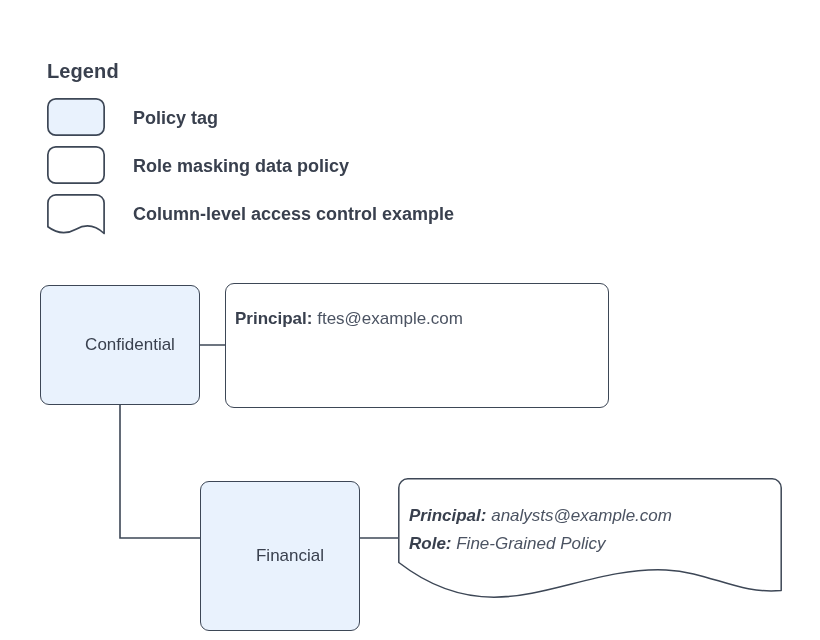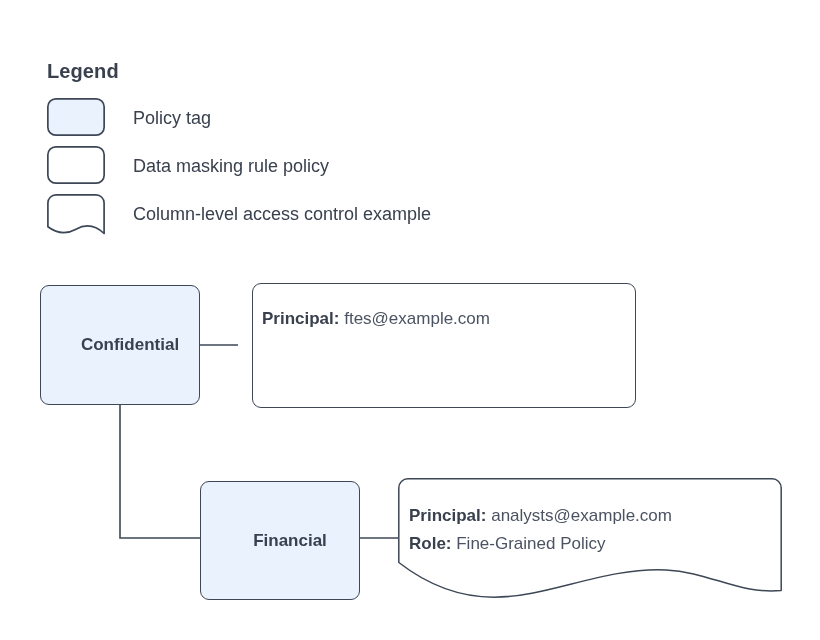--- a/index.html
+++ b/index.html
@@ -54,75 +54,76 @@
   }
   .legend-swatch svg { display: block; }
 
   .legend-label {
     position: absolute;
     left: 86px;
     top: 0;
     height: 48px;
     line-height: 48px;
     font-size: 18px;
-    font-weight: normal;
+    font-weight: bold;
     color: #39404e;
     white-space: nowrap;
   }
 
   
   .tag-node {
     position: absolute;
     box-sizing: border-box;
     background: #e9f2fd;
     border: 1.6px solid #3d4756;
     border-radius: 9px;
     display: flex;
     align-items: center;
     justify-content: center;
     font-size: 17px;
-    font-weight: bold;
+    font-weight: normal;
     color: #39404e;
     padding-left: 20px;
   }
 
   #node-confidential {
     left: 40px;
     top: 285px;
     width: 160px;
     height: 120px;
   }
   #node-financial {
     left: 200px;
     top: 481px;
     width: 160px;
-    height: 119px;
+    height: 150px;
   }
 
   
   .detail-box {
     position: absolute;
     box-sizing: border-box;
     background: #ffffff;
   }
 
   #box-masking {
-    left: 252px;
+    left: 225px;
     top: 283px;
     width: 384px;
     height: 125px;
     border: 1.5px solid #3d4756;
     border-radius: 9px;
   }
 
   #box-settings {
     left: 398px;
     top: 478px;
     width: 384px;
     height: 120px;
+    font-style: italic;
   }
   #box-settings .wave-frame {
     position: absolute;
     left: 0;
     top: 0;
     width: 384px;
     height: 120px;
   }
 
   .detail-text {
@@ -168,21 +169,21 @@
     </div>
     <div class="legend-label">Policy tag</div>
   </div>
 
   <div class="legend-row legend-row-1">
     <div class="legend-swatch">
       <svg width="58" height="38" viewBox="0 0 58 38" xmlns="http://www.w3.org/2000/svg">
         <rect x="0.85" y="0.85" width="56.3" height="36.3" rx="8" ry="8" fill="#ffffff" stroke="#3d4756" stroke-width="1.7"></rect>
       </svg>
     </div>
-    <div class="legend-label">Data masking rule policy</div>
+    <div class="legend-label">Role masking data policy</div>
   </div>
 
   <div class="legend-row legend-row-2">
     <div class="legend-swatch">
       <svg width="58" height="42" viewBox="0 0 58 42" xmlns="http://www.w3.org/2000/svg">
         <path d="M 0.9 8.9
                  A 8 8 0 0 1 8.9 0.9
                  L 49.1 0.9
                  A 8 8 0 0 1 57.1 8.9
                  L 57.1 39.5

